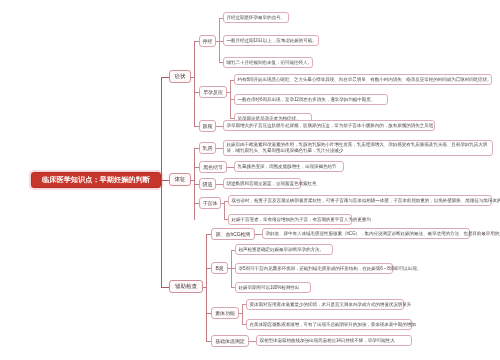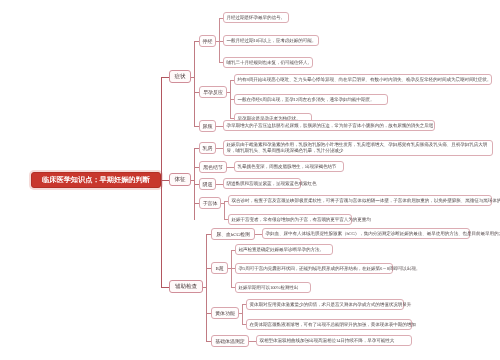--- a/index.html
+++ b/index.html
@@ -1,21 +1,21 @@
 <!DOCTYPE html>
 <html><head>
 <meta charset="utf-8">
 <style>
   html,body{margin:0;padding:0;}
   body{
     width:500px;height:360px;overflow:hidden;background:#ffffff;
     font-family:"Liberation Sans","DejaVu Sans",sans-serif;
     color:#3d3d3d;
   }
-  #mindmap{position:relative;width:500px;height:360px;font-family:Liberation Serif, serif;}
+  #mindmap{position:relative;width:500px;height:360px;}
 
   
   .node{position:absolute;box-sizing:border-box;display:flex;align-items:center;
         background:#ffffff;border:0.8px solid #d7a3ac;border-radius:3px;
         white-space:nowrap;letter-spacing:-0.1px;}
   .root{
     background:#c8372d;border:1px solid #b22f26;border-radius:3px;
     color:#ffffff;font-size:7.2px;font-weight:bold;
     justify-content:center;letter-spacing:0px;
     box-shadow:0 0 0 2px rgba(200,55,45,0.18);

